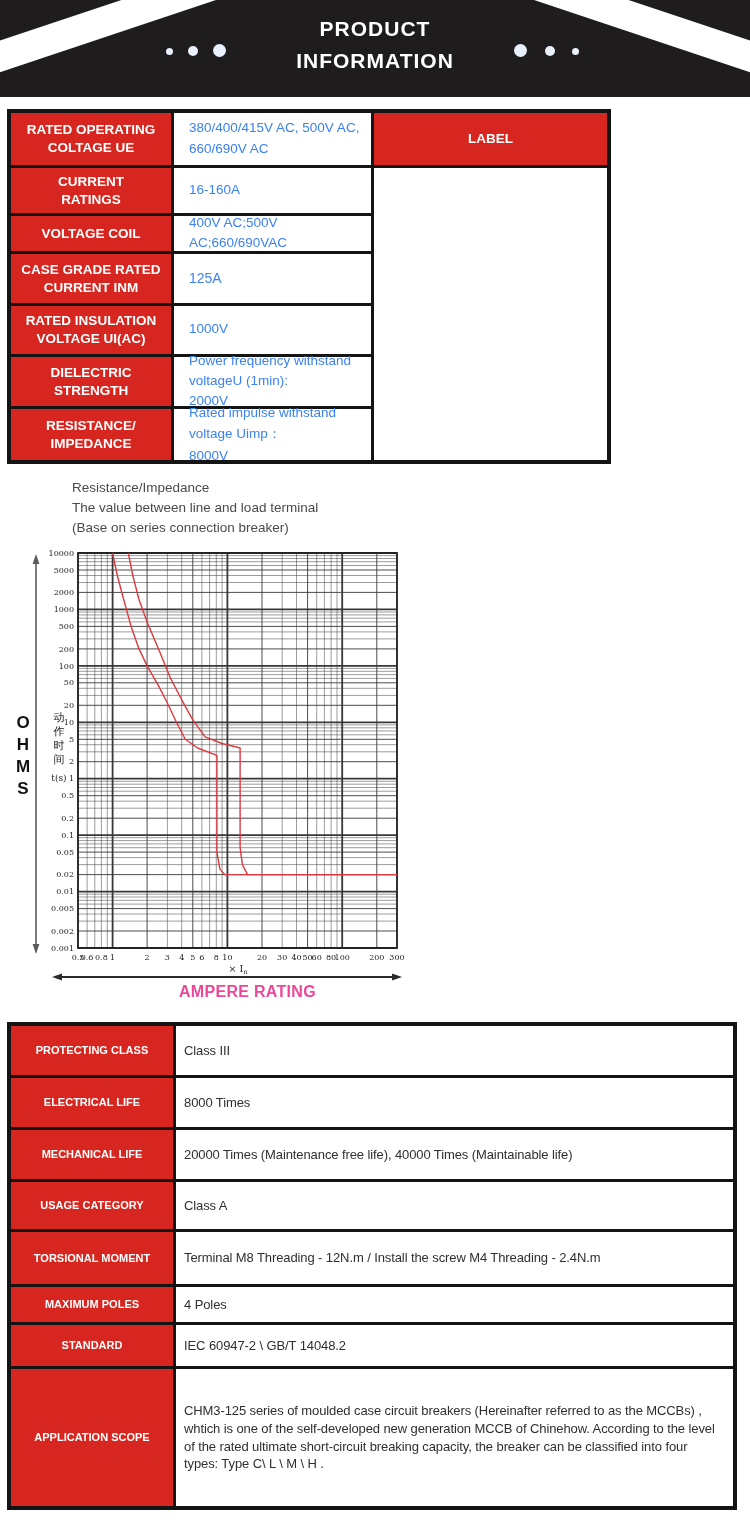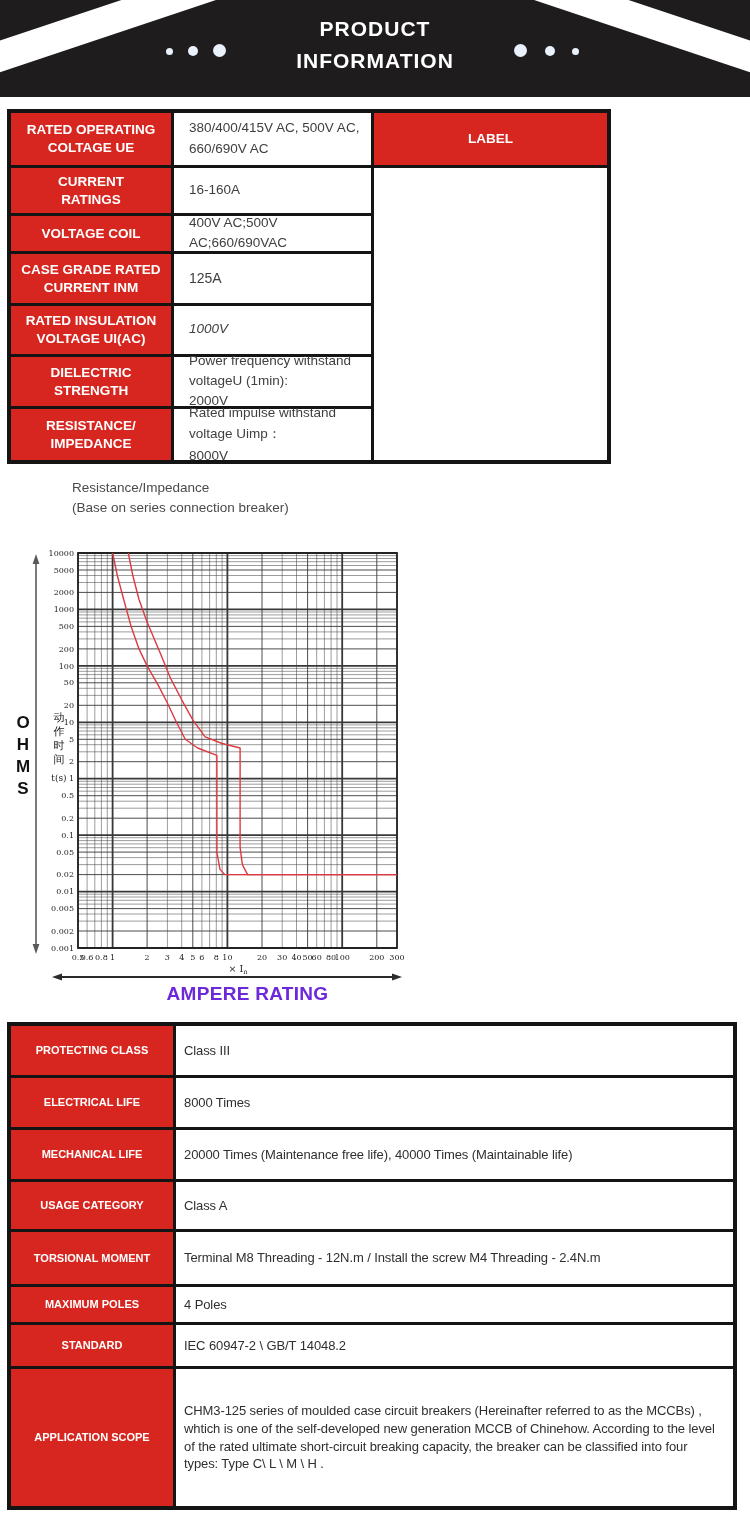--- a/index.html
+++ b/index.html
@@ -24,34 +24,34 @@
   
   .tbl{position:absolute;border:4px solid #141414;background:#fff;display:grid;box-sizing:border-box;}
   #specTable{left:7px;top:109px;width:604px;grid-template-columns:163px 1fr 233px;
     grid-template-rows:55px 48px 38px 52px 51px 52px 51px;}
   #detailsTable{left:7px;top:1022px;width:730px;grid-template-columns:165px 1fr;
     grid-template-rows:52px 52px 52px 50px 55px 38px 44px 137px;}
   .cell{box-sizing:border-box;border-right:3px solid #141414;border-bottom:3px solid #141414;
     display:flex;align-items:center;background:#fff;}
   .cell.red{background:#d7261f;color:#fff;font-weight:bold;justify-content:center;text-align:center;
     white-space:pre-line;font-size:13.5px;line-height:1.3;padding:0 4px;}
-  .cell.val{padding:1px 10px 2px 15px;font-size:13.5px;color:#404040;white-space:pre-line;line-height:1.5;}
+  .cell.val{padding:1px 10px 2px 15px;font-size:13.5px;color:#3b82f6;white-space:pre-line;line-height:1.5;}
   .cell.dlabel{font-size:11px;}
   .cell.dval{padding:4px 12px 4px 8px;font-size:13px;line-height:1.35;color:#2f2f2f;letter-spacing:-0.1px;}
   .no-b{border-bottom:none!important}
   .no-r{border-right:none!important}
   #specTable [data-name="spec-value-3"]{font-size:14px;}
   #specTable [data-name="spec-value-6"]{line-height:1.6;}
 
   
   .chart-heading{position:absolute;left:72px;top:478px;font-size:13.5px;line-height:20px;color:#4a4a4a;}
   .ohms{position:absolute;left:11px;top:712px;width:24px;text-align:center;font-weight:bold;
     font-size:17px;line-height:22px;color:#111;display:flex;flex-direction:column;}
   .ampere{position:absolute;left:60px;top:983px;width:375px;text-align:center;font-weight:bold;
-    font-size:19px;color:#6d28d9;letter-spacing:.3px;}
+    font-size:16px;color:#ec4899;letter-spacing:.3px;}
   #chartSvg{position:absolute;left:0;top:545px;}
 </style>
 </head>
 <body>
 
 <div class="page" data-name="product-information-page">
 
   <header class="banner" data-name="banner">
     <div class="stripe stripe-left" data-name="diagonal-stripe-left-icon"></div>
     <div class="stripe stripe-right" data-name="diagonal-stripe-right-icon"></div>
@@ -72,35 +72,36 @@
       <div class="cell red" data-name="spec-label-1" style="grid-area: 2 / 1;">CURRENT
 RATINGS</div>
       <div class="cell val" data-name="spec-value-1" style="grid-area: 2 / 2;">16-160A</div>
       <div class="cell red" data-name="spec-label-2" style="grid-area: 3 / 1; text-align: right;">VOLTAGE COIL</div>
       <div class="cell val" data-name="spec-value-2" style="grid-area: 3 / 2;">400V AC;500V AC;660/690VAC</div>
       <div class="cell red" data-name="spec-label-3" style="grid-area: 4 / 1;">CASE GRADE RATED
 CURRENT INM</div>
       <div class="cell val" data-name="spec-value-3" style="grid-area: 4 / 2;">125A</div>
       <div class="cell red" data-name="spec-label-4" style="grid-area: 5 / 1;">RATED INSULATION
 VOLTAGE UI(AC)</div>
-      <div class="cell val" data-name="spec-value-4" style="grid-area: 5 / 2; font-style: italic;">1000V</div>
+      <div class="cell val" data-name="spec-value-4" style="grid-area: 5 / 2;">1000V</div>
       <div class="cell red" data-name="spec-label-5" style="grid-area: 6 / 1;">DIELECTRIC
 STRENGTH</div>
       <div class="cell val" data-name="spec-value-5" style="grid-area: 6 / 2;">Power frequency withstand voltageU (1min):
 2000V</div>
       <div class="cell red no-b" data-name="spec-label-6" style="grid-area: 7 / 1;">RESISTANCE/
 IMPEDANCE</div>
       <div class="cell val no-b" data-name="spec-value-6" style="grid-area: 7 / 2;">Rated impulse withstand voltage Uimp：
 8000V</div>
       <div class="cell red no-r" data-name="label-column-header" style="grid-area: 1 / 3;">LABEL</div>
       <div class="cell no-r no-b" data-name="label-column-body" style="grid-area: 2 / 3 / span 6;"></div>
     </section>
 
   <div class="chart-heading" data-name="chart-heading">
     <div data-name="chart-heading-line-1">Resistance/Impedance</div>
+    <div data-name="chart-heading-line-2">The value between line and load terminal</div>
     <div data-name="chart-heading-line-3">(Base on series connection breaker)</div>
   </div>
 
   <div class="ohms" id="ohmsLabel" data-name="ohms-axis-label">
       <span data-name="ohms-letter">O</span>
       <span data-name="ohms-letter">H</span>
       <span data-name="ohms-letter">M</span>
       <span data-name="ohms-letter">S</span>
     </div>
 

